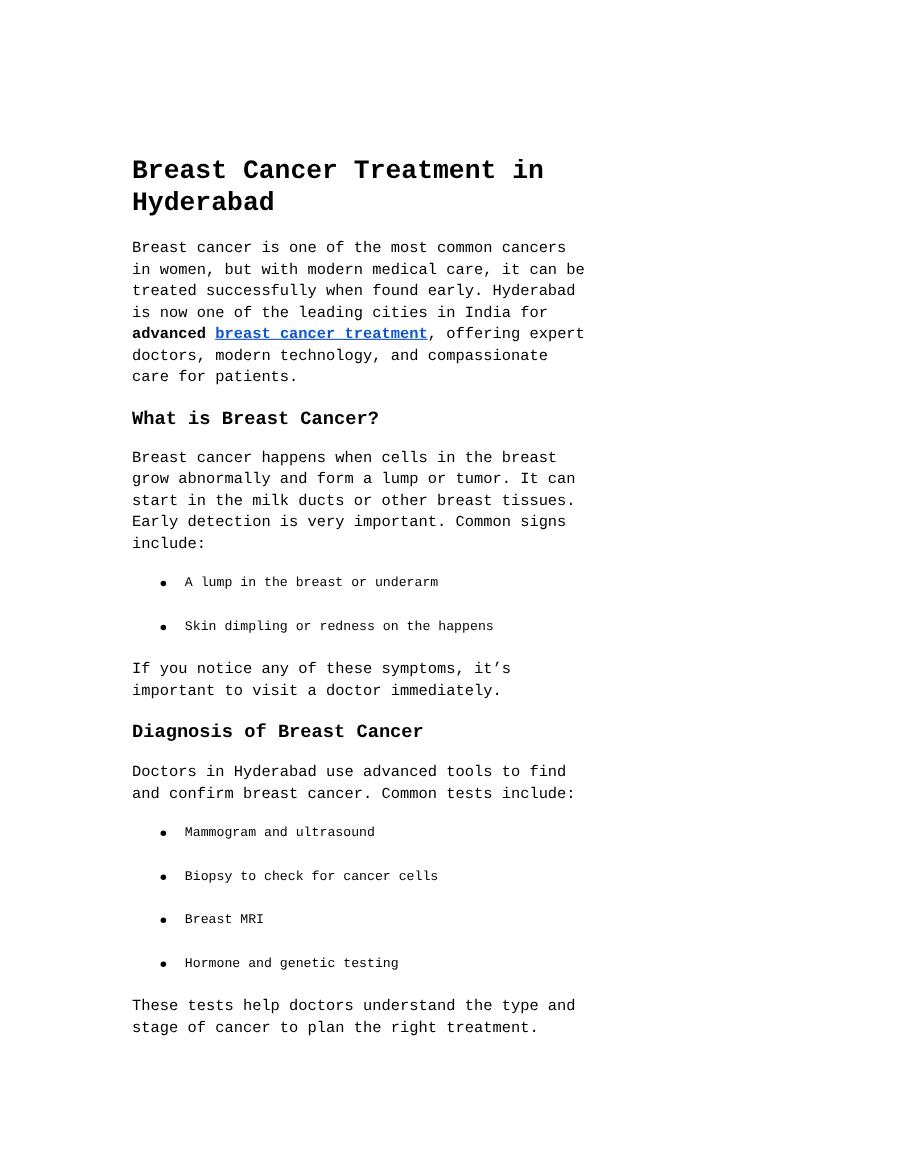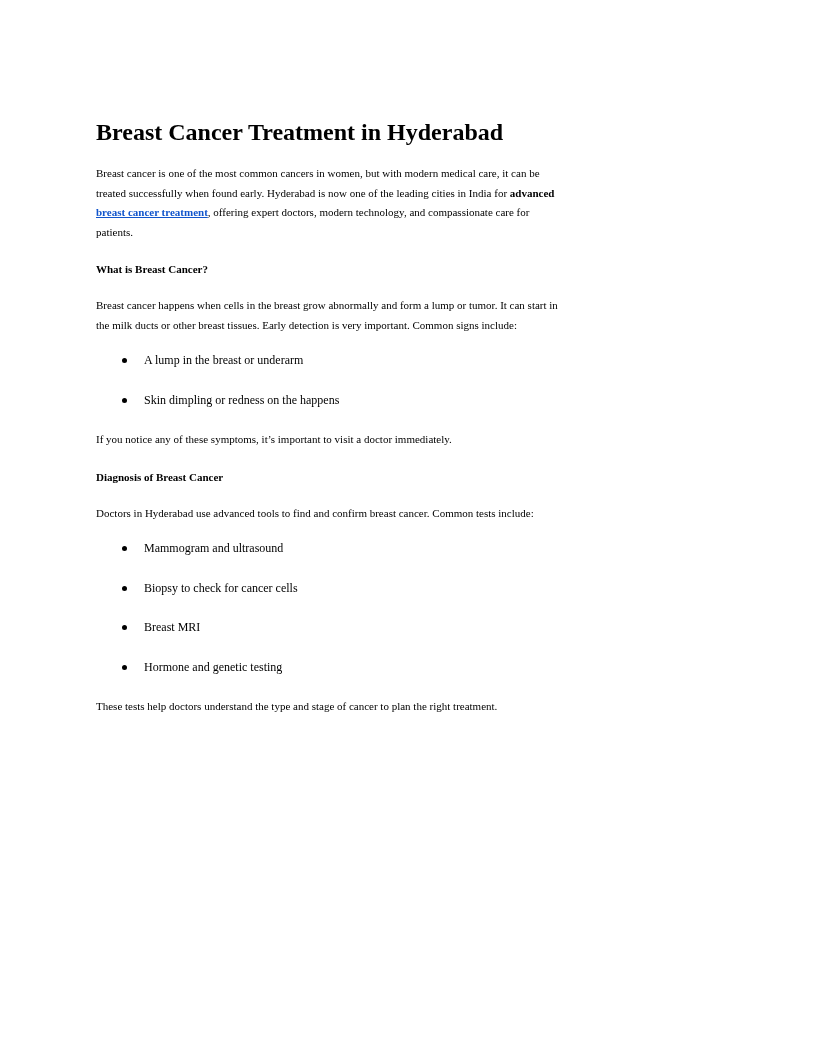--- a/index.html
+++ b/index.html
@@ -4,41 +4,41 @@
 <style>
   html, body {
     margin: 0;
     padding: 0;
     background: #ffffff;
   }
   .page {
     width: 660px;
     height: 1056px;
     box-sizing: border-box;
-    padding: 96px;
+    padding: 120px;
     background: #ffffff;
-    font-family: Liberation Serif, serif;
+    font-family: Liberation Mono, monospace;
     color: #000000;
     overflow: hidden;
   }
   h1.doc-title {
     font-size: 24px;
     line-height: 29px;
     font-weight: 700;
     margin: 22px 0 0 0;
     letter-spacing: 0;
   }
   h2.doc-heading {
-    font-size: 11px;
+    font-size: 17px;
     line-height: 21px;
     font-weight: 700;
     margin: 17px 0 0 0;
   }
   p.doc-para {
-    font-size: 11px;
+    font-size: 14px;
     line-height: 19.5px;
     margin: 16px 0 0 0;
   }
   p.doc-para.intro {
     margin-top: 17px;
   }
   strong.bold-run {
     font-weight: 700;
   }
   a.doc-link {

